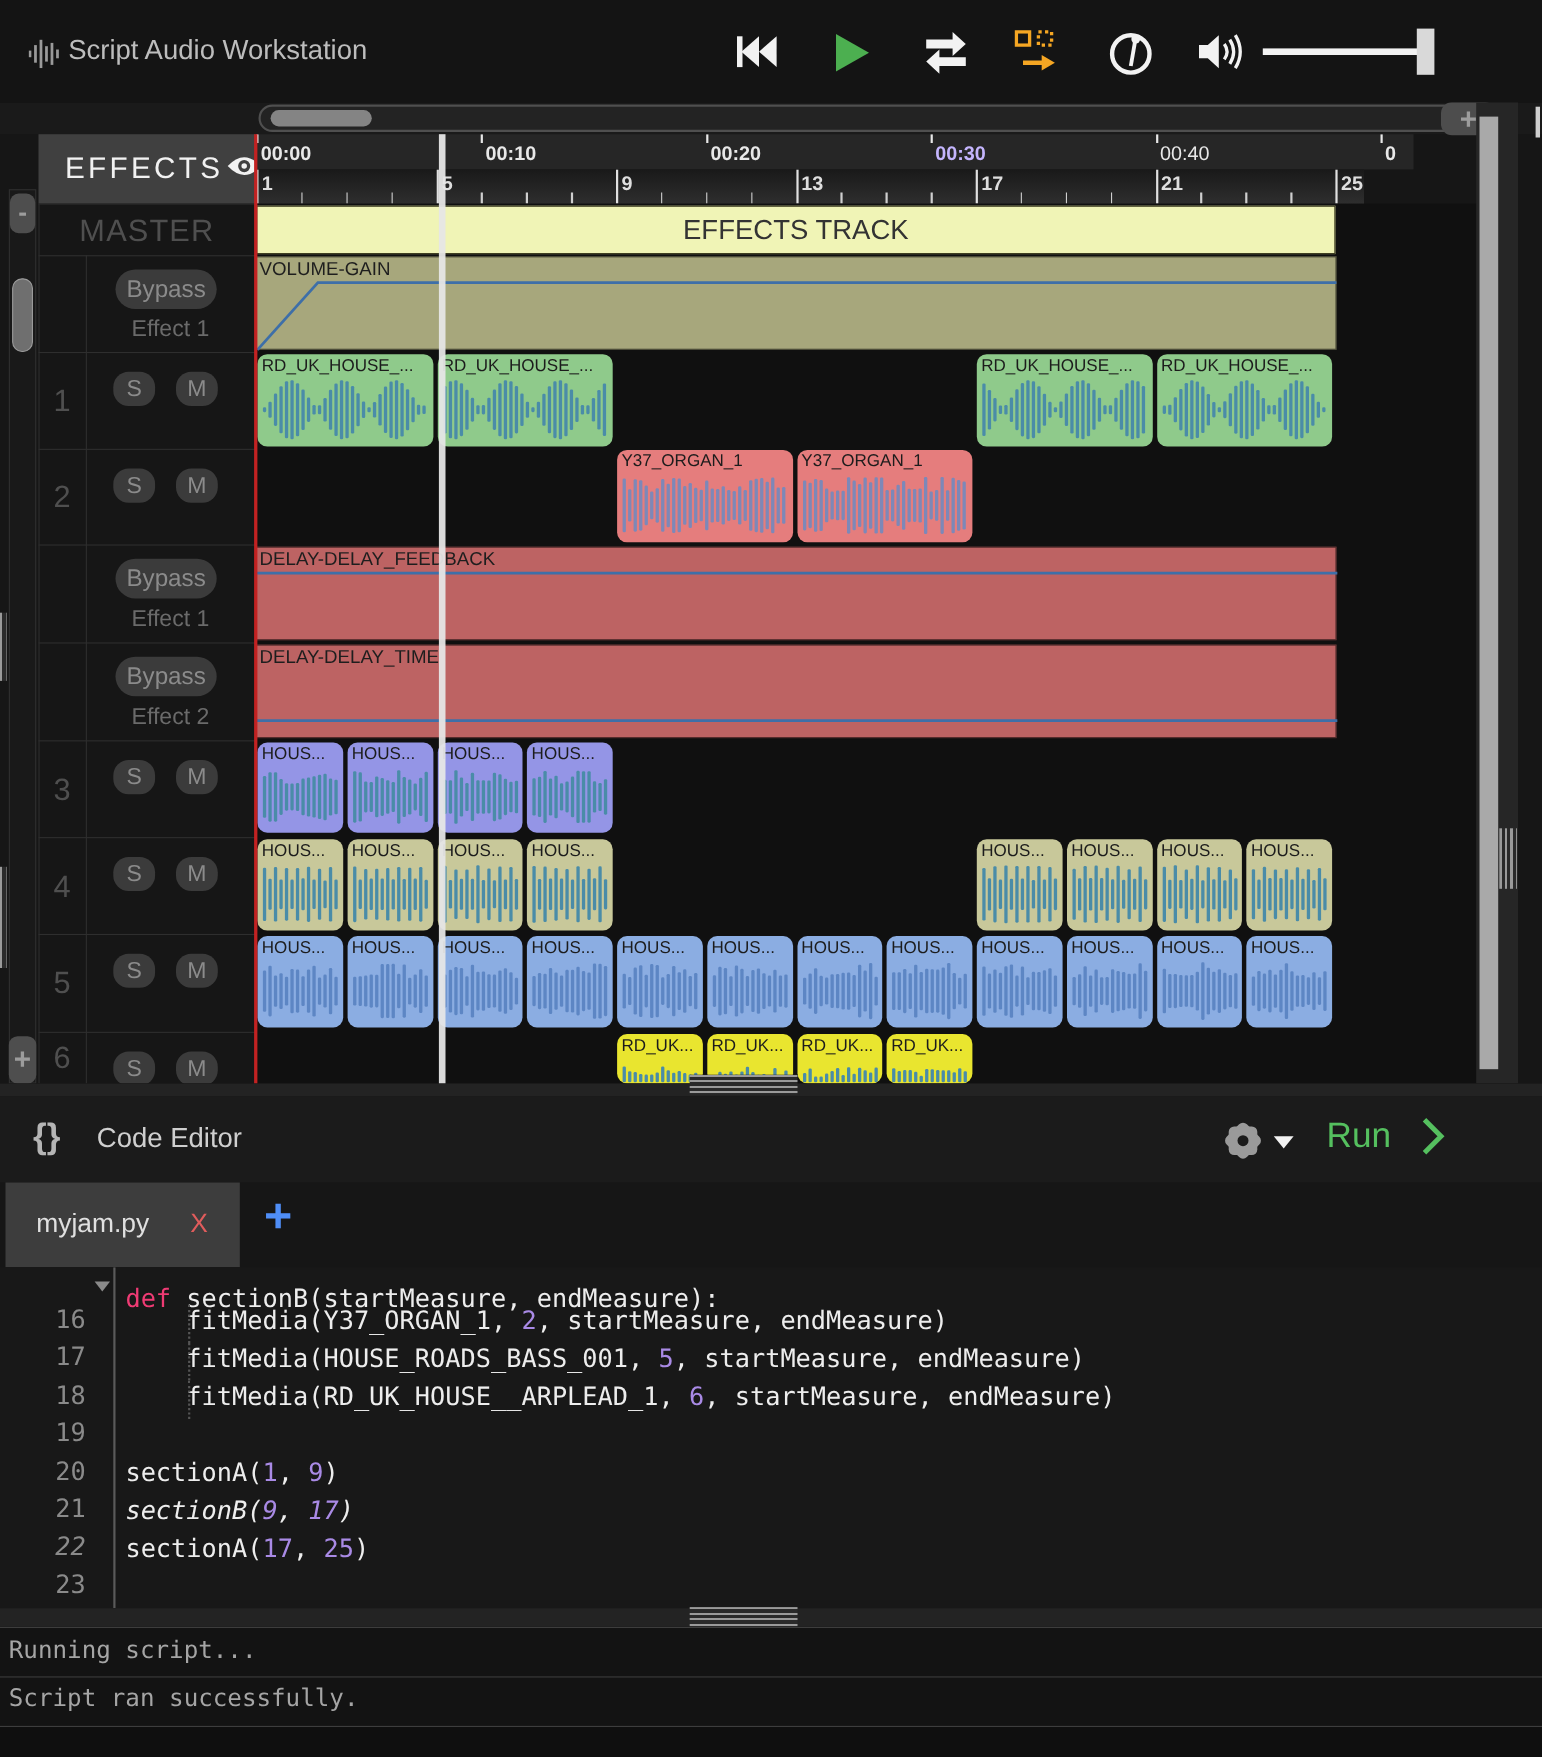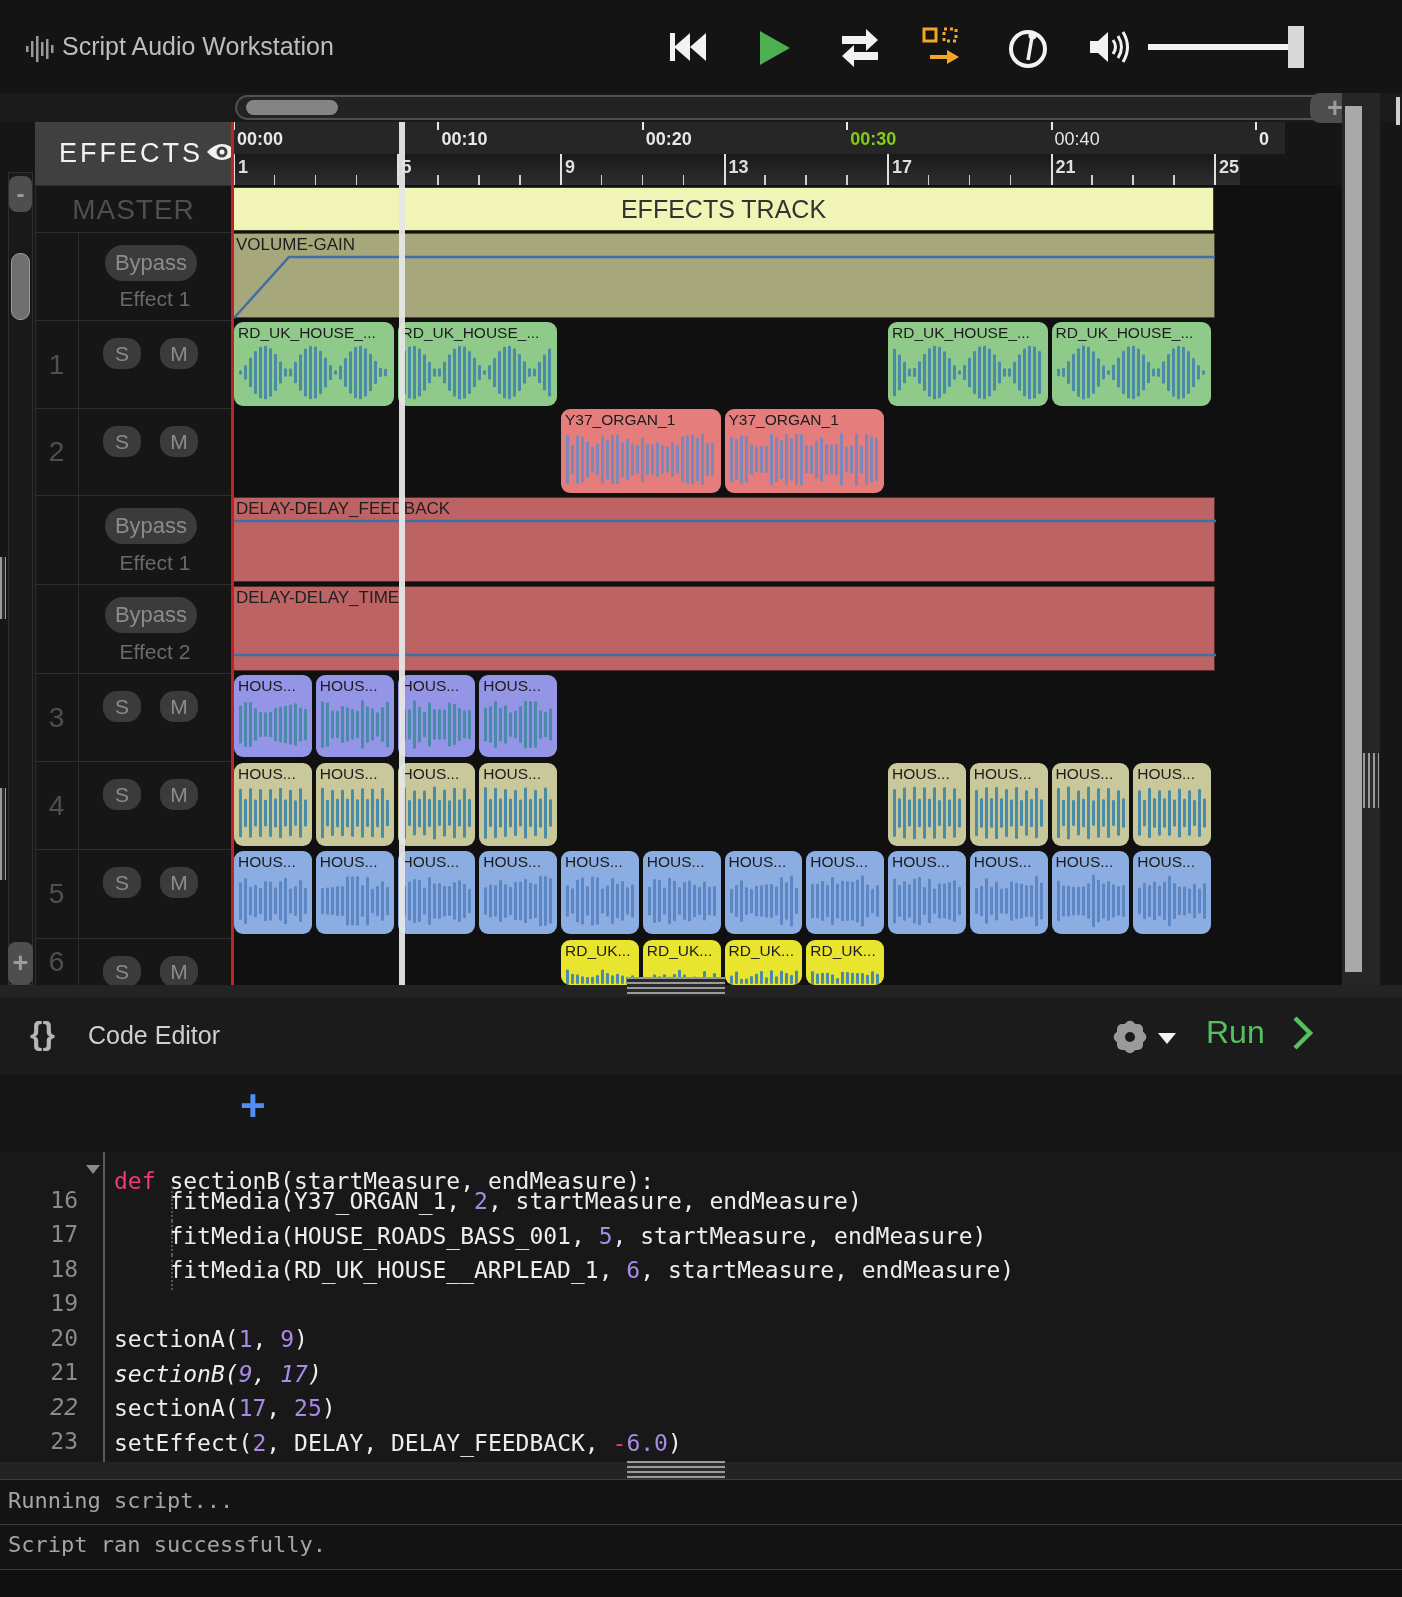--- a/index.html
+++ b/index.html
@@ -124,21 +124,21 @@
     <div id="daw-gen">
         <div class="a" style="left: 232px; top: 92px; width: 1110px; height: 800px; background: rgb(16, 16, 16);"></div>
         <div class="a" style="left: 232px; top: 29px; width: 1053px; height: 32px; background: rgb(38, 38, 38); overflow: hidden;">
           <div class="a" style="left: 1px; top: 0px; width: 2px; height: 8px; background: rgb(232, 232, 232);"></div>
           <div class="a" style="left: 5px; top: 7px; font-size: 18px; font-weight: bold; color: rgb(232, 232, 232);">00:00</div>
           <div class="a" style="left: 205.4px; top: 0px; width: 2px; height: 8px; background: rgb(232, 232, 232);"></div>
           <div class="a" style="left: 209.4px; top: 7px; font-size: 18px; font-weight: bold; color: rgb(232, 232, 232);">00:10</div>
           <div class="a" style="left: 409.8px; top: 0px; width: 2px; height: 8px; background: rgb(232, 232, 232);"></div>
           <div class="a" style="left: 413.8px; top: 7px; font-size: 18px; font-weight: bold; color: rgb(232, 232, 232);">00:20</div>
           <div class="a" style="left: 614.2px; top: 0px; width: 2px; height: 8px; background: rgb(232, 232, 232);"></div>
-          <div class="a" style="left: 618.2px; top: 7px; font-size: 18px; font-weight: bold; color: #84cc16;">00:30</div>
+          <div class="a" style="left: 618.2px; top: 7px; font-size: 18px; font-weight: bold; color: #c4b5fd;">00:30</div>
           <div class="a" style="left: 818.6px; top: 0px; width: 2px; height: 8px; background: rgb(232, 232, 232);"></div>
           <div class="a" style="left: 822.6px; top: 7px; font-size: 18px; font-weight: normal; color: rgb(232, 232, 232);">00:40</div>
           <div class="a" style="left: 1023px; top: 0px; width: 2px; height: 8px; background: rgb(232, 232, 232);"></div>
           <div class="a" style="left: 1027px; top: 7px; font-size: 18px; font-weight: bold; color: rgb(232, 232, 232);">0</div>
         </div>
         <div class="a" style="left: 232px; top: 61px; width: 1008px; height: 31px; background: linear-gradient(rgb(25, 25, 25), rgb(46, 46, 46)); overflow: hidden;">
           <div class="a" style="left: 1px; top: 0px; width: 2px; height: 31px; background: rgb(224, 224, 224);"></div>
           <div class="a" style="left: 6px; top: 3px; font-size: 18px; font-weight: bold; color: rgb(222, 222, 222);">1</div>
           <div class="a" style="left: 41.875px; bottom: 0px; width: 1.5px; height: 10px; background: rgb(207, 207, 207);"></div>
           <div class="a" style="left: 82.75px; bottom: 0px; width: 1.5px; height: 10px; background: rgb(207, 207, 207);"></div>
@@ -1013,20 +1013,24 @@
       </span>
       <span class="a" style="left:1158px;top:36px;width:0;height:0;border-left:9px solid transparent;border-right:9px solid transparent;border-top:11px solid #f2f2f2;"></span>
       <span class="a" style="left:1206px;top:17px;color:#55c05f;font-size:32px;">Run</span>
       <span class="a" style="left:1292px;top:19px;">
         <svg width="22" height="34" viewBox="0 0 22 34">
             <polyline points="3,2 18,17 3,32" fill="none" stroke="#55c05f" stroke-width="4.5"></polyline>
           </svg>
       </span>
     </div>
     <div class="a" id="tabbar">
+      <div class="a" style="left:5px;top:0;width:213px;height:77px;background:#3d3d3d;">
+        <span class="a" style="left:28px;top:24px;color:#e0e0e0;font-size:24px;">myjam.py</span>
+        <span class="a" style="left:168px;top:24px;color:#e05c5c;font-size:24px;">X</span>
+      </div>
       <div class="a" style="left:240px;top:6px;color:#4f8ef7;font-size:44px;font-weight:bold;">+</div>
     </div>
     <div class="a" id="code-lines">
         <div class="a" style="left: 0px; top: 0px; width: 1402px; height: 34.4444px;">
           <div class="cl-num" style="top: 3px;">16</div>
           <div class="a" style="left: 86px; top: 13px; width: 0px; height: 0px; border-left: 7px solid transparent; border-right: 7px solid transparent; border-top: 9px solid rgb(138, 138, 138);"></div>
           <div class="cl-text" style="top: 16px;"><span class="tok-kw">def </span><span class="tok-pl">sectionB(startMeasure, endMeasure):</span></div>
         </div>
         <div class="a" style="left: 0px; top: 34.4444px; width: 1402px; height: 34.4444px;">
           <div class="cl-num" style="top: 3px;">17</div>
@@ -1054,21 +1058,20 @@
         <div class="a" style="left: 0px; top: 206.667px; width: 1214px; height: 34.4444px; font-style: italic;">
           <div class="cl-num" style="top: 3px;">22</div>
           <div class="cl-text" style="top: 2px;"><span class="tok-pl">sectionB(</span><span class="tok-num">9</span><span class="tok-pl">, </span><span class="tok-num">17</span><span class="tok-pl">)</span></div>
         </div>
         <div class="a" style="left: 0px; top: 241.111px; width: 1402px; height: 34.4444px;">
           <div class="cl-num" style="top: 3px;">23</div>
           <div class="cl-text" style="top: 2px;"><span class="tok-pl">sectionA(</span><span class="tok-num">17</span><span class="tok-pl">, </span><span class="tok-num">25</span><span class="tok-pl">)</span></div>
         </div>
         <div class="a" style="left: 0px; top: 275.556px; width: 1402px; height: 34.4444px;">
           <div class="cl-num" style="top: 3px;">24</div>
-          <div class="cl-text" style="top: 2px;"><span class="tok-pl">setEffect(</span><span class="tok-num">2</span><span class="tok-pl">, DELAY, DELAY_FEEDBACK, </span><span class="tok-kw">-</span><span class="tok-num">6.0</span><span class="tok-pl">)</span></div>
         </div>
         <div class="a" style="left: 103px; top: 0px; width: 2px; height: 310px; background: rgb(90, 90, 90);"></div>
       </div>
   </div>
 
   <div class="a gap" style="left:0;top:1462px;width:1402px;height:17px;"></div>
   <div class="a hstripes" style="left:627px;top:1461px;width:98px;height:18px;z-index:30;"></div>
 
   <div class="a" id="console">
       <div class="console-msg" style="top: 8px;">Running script...</div>

